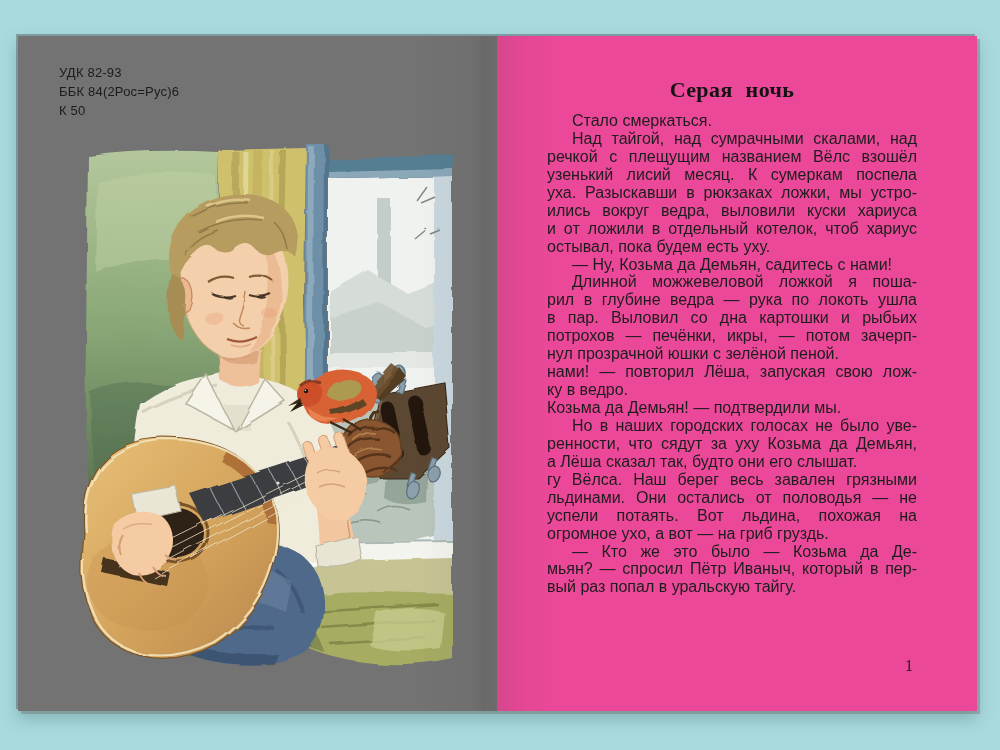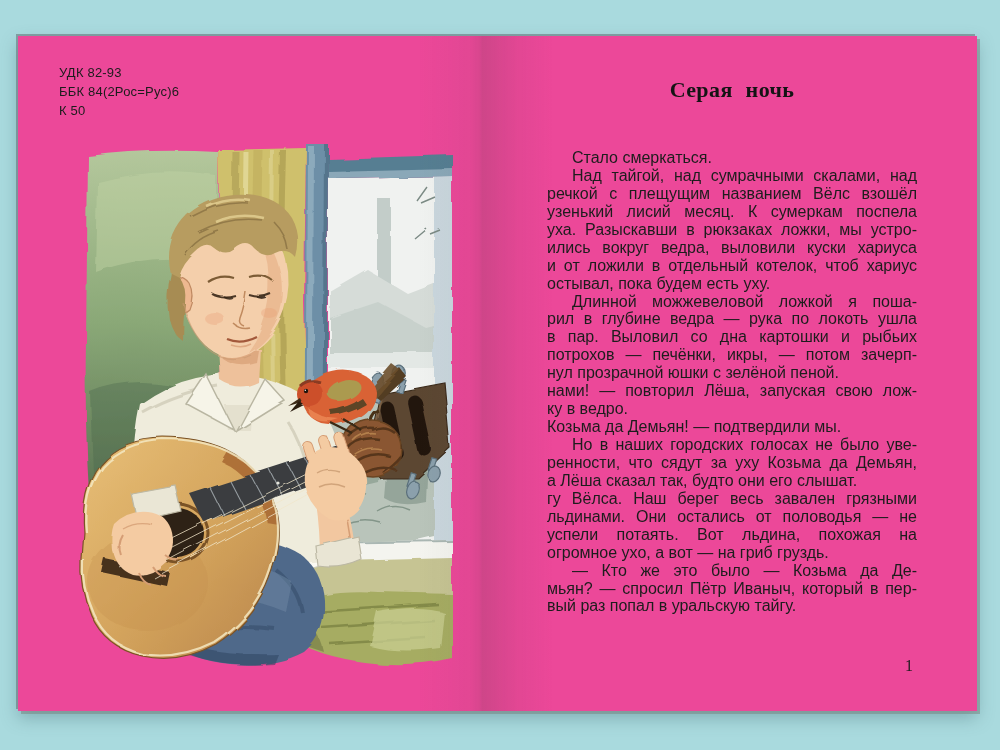--- a/index.html
+++ b/index.html
@@ -7,42 +7,42 @@
     width:1000px;height:750px;overflow:hidden;position:relative;
     background:#a9dade;
     font-family:"Liberation Sans",sans-serif;
   }
   .book{
     position:absolute;left:18px;top:36px;width:959px;height:675px;
     background:#ffffff;
     box-shadow:-2px -2px 0 rgba(96,112,114,.55), 3px 3px 0 rgba(118,130,126,.5), 0 7px 16px rgba(55,95,100,.35);
   }
   .page{position:absolute;top:0;height:100%;}
-  .page-left{left:0;width:479px;background:#ec4899;}
+  .page-left{left:0;width:479px;background:#737373;}
   .page-right{left:479px;width:480px;background:#ec4899;}
   .spine{
     position:absolute;left:400px;top:0;width:135px;height:100%;pointer-events:none;
     background:linear-gradient(90deg,
       rgba(60,60,58,0) 0%, rgba(60,60,58,.05) 38%, rgba(60,60,58,.10) 45%,
       rgba(60,60,58,.17) 48%, rgba(60,60,58,.12) 58%, rgba(60,60,58,.05) 75%,
       rgba(60,60,58,0) 100%);
   }
   .codes{
     position:absolute;left:41px;top:27px;
     font-size:13px;line-height:19px;color:#1c1c1c;letter-spacing:.2px;
   }
   .illustration{position:absolute;left:60px;top:106px;width:376px;height:552px;}
   .title{
     position:absolute;left:50px;top:41px;width:370px;text-align:center;
     font-family:"Liberation Serif",serif;font-weight:bold;font-size:22px;
     color:#141414;word-spacing:7px;letter-spacing:.4px;
   }
   .body-text{
     position:absolute;left:50px;top:76px;width:370px;
-    font-size:16px;color:#1d1d1d;margin-top:37px;
+    font-size:16px;color:#1d1d1d;
   }
   .body-text .ln{
     height:17.95px;line-height:17.95px;
     text-align:justify;text-align-last:justify;
   }
   .body-text .ln.first{text-indent:25px;}
   .body-text .ln.plast{text-align-last:left;}
   .pageno{
     position:absolute;left:50px;top:621px;width:366px;text-align:right;
     font-family:"Liberation Serif",serif;font-size:16px;color:#1d1d1d;
@@ -240,20 +240,21 @@
     <div class="title">Серая  ночь</div>
     <div class="body-text">
         <div class="ln first plast">Стало смеркаться.</div>
         <div class="ln first">Над тайгой, над сумрачными скалами, над</div>
         <div class="ln">речкой с плещущим названием Вёлс взошёл</div>
         <div class="ln">узенький лисий месяц. К сумеркам поспела</div>
         <div class="ln">уха. Разыскавши в рюкзаках ложки, мы устро-</div>
         <div class="ln">ились вокруг ведра, выловили куски хариуса</div>
         <div class="ln">и от ложили в отдельный котелок, чтоб хариус</div>
         <div class="ln plast">остывал, пока будем есть уху.</div>
+        <div class="ln first plast">— Ну, Козьма да Демьян, садитесь с нами!</div>
         <div class="ln first">Длинной можжевеловой ложкой я поша-</div>
         <div class="ln">рил в глубине ведра — рука по локоть ушла</div>
         <div class="ln">в пар. Выловил со дна картошки и рыбьих</div>
         <div class="ln">потрохов — печёнки, икры, — потом зачерп-</div>
         <div class="ln plast">нул прозрачной юшки с зелёной пеной.</div>
         <div class="ln">нами! — повторил Лёша, запуская свою лож-</div>
         <div class="ln plast">ку в ведро.</div>
         <div class="ln plast">Козьма да Демьян! — подтвердили мы.</div>
         <div class="ln first">Но в наших городских голосах не было уве-</div>
         <div class="ln">ренности, что сядут за уху Козьма да Демьян,</div>

